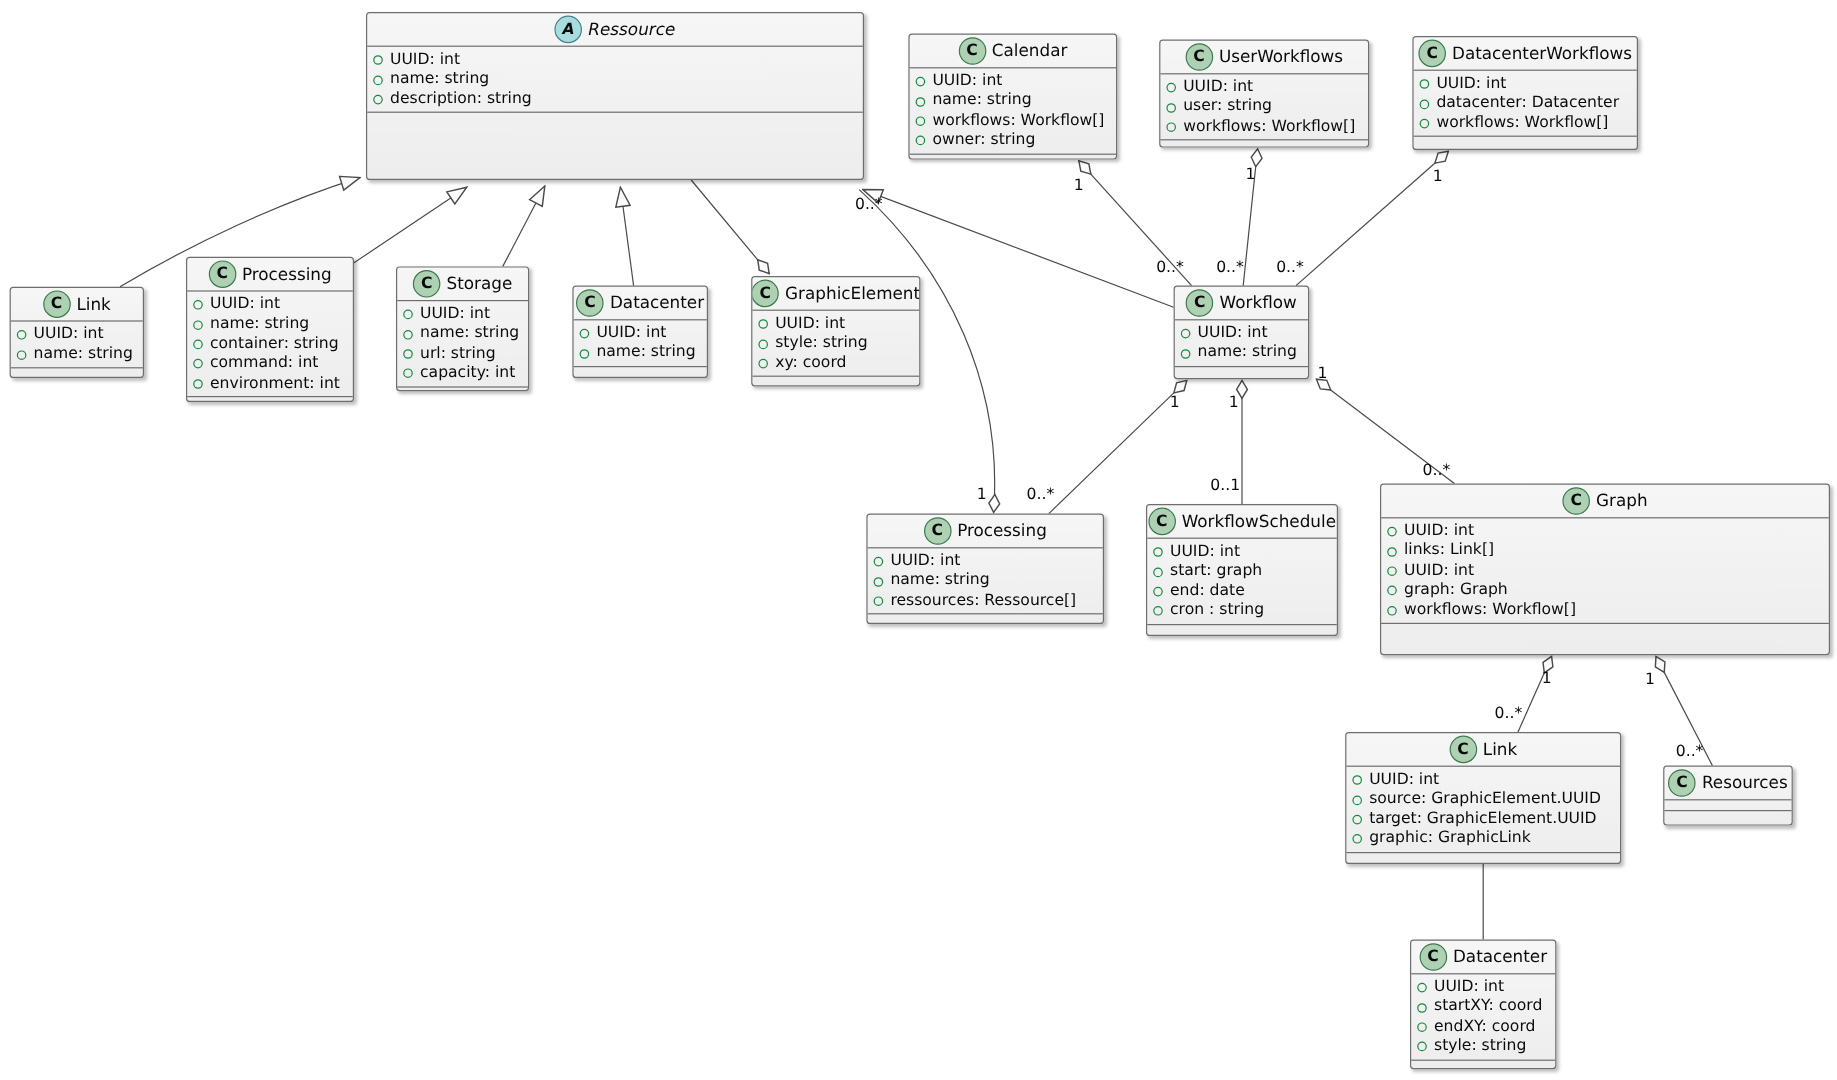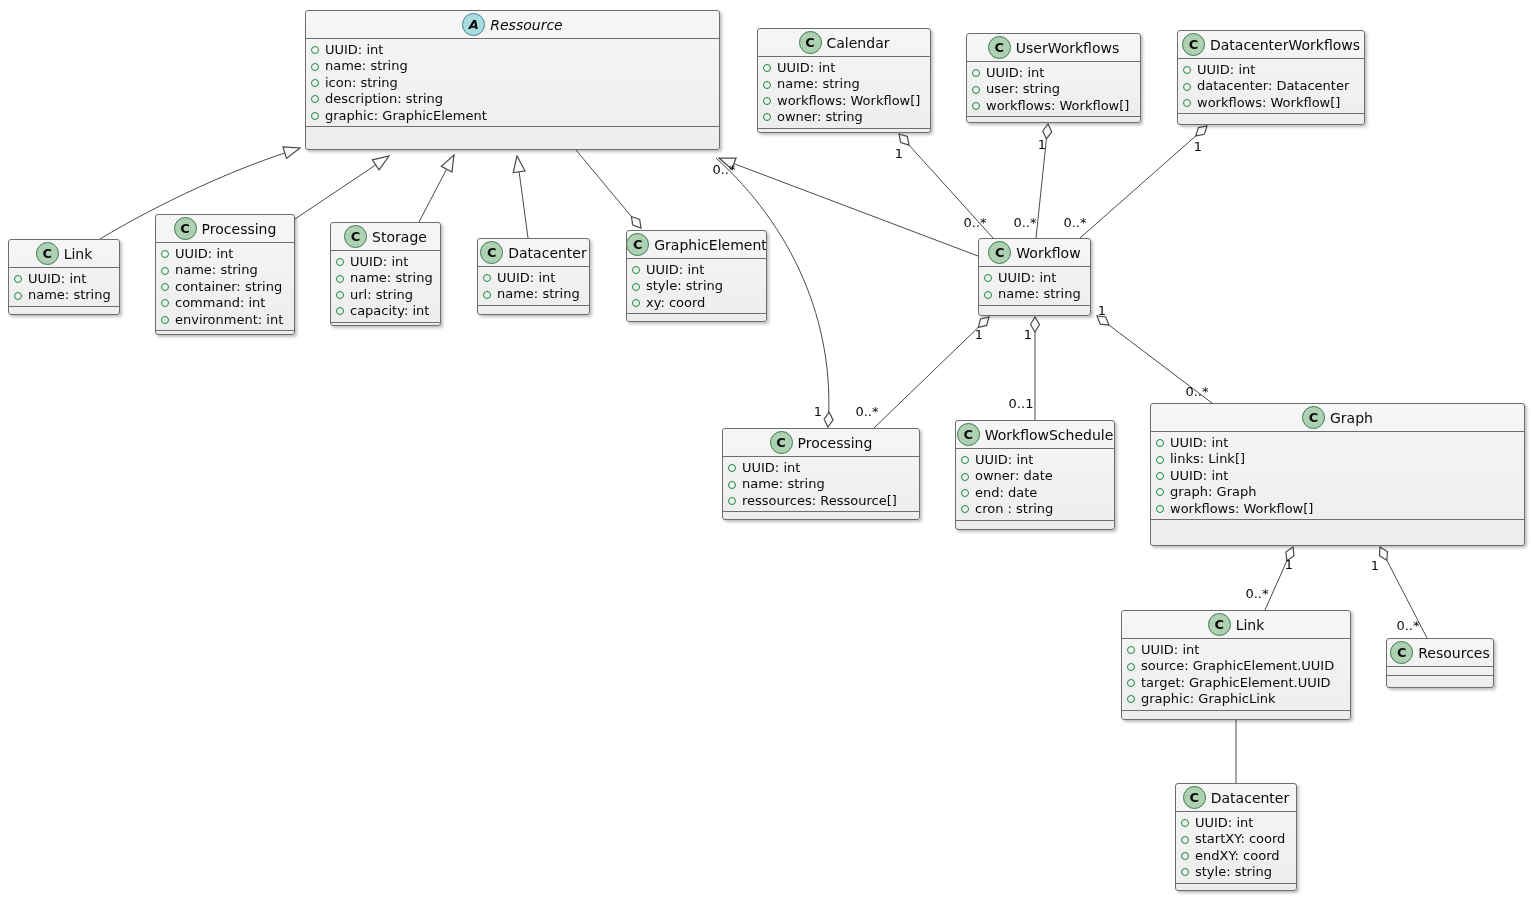--- a/index.html
+++ b/index.html
@@ -104,30 +104,22 @@
         <div class="attr-row">
           <span class="vis-dot"></span>
           <span>UUID: int</span>
         </div>
         <div class="attr-row">
           <span class="vis-dot"></span>
           <span>name: string</span>
         </div>
         <div class="attr-row">
           <span class="vis-dot"></span>
-          <span>icon: string</span>
-        </div>
-        <div class="attr-row">
-          <span class="vis-dot"></span>
           <span>description: string</span>
         </div>
-        <div class="attr-row">
-          <span class="vis-dot"></span>
-          <span>graphic: GraphicElement</span>
-        </div>
       </div>
     <div class="uml-footer"></div>
   </div>
 
   <div class="uml-class" style="left:757px;top:28px;width:174px;height:105px">
     <div class="uml-title">
       <span class="badge">C</span>
       <span class="title-text">Calendar</span>
     </div>
     <div class="uml-attrs">
@@ -354,21 +346,21 @@
       <span class="badge">C</span>
       <span class="title-text">WorkflowSchedule</span>
     </div>
     <div class="uml-attrs">
         <div class="attr-row">
           <span class="vis-dot"></span>
           <span>UUID: int</span>
         </div>
         <div class="attr-row">
           <span class="vis-dot"></span>
-          <span>owner: date</span>
+          <span>start: graph</span>
         </div>
         <div class="attr-row">
           <span class="vis-dot"></span>
           <span>end: date</span>
         </div>
         <div class="attr-row">
           <span class="vis-dot"></span>
           <span>cron : string</span>
         </div>
       </div>

